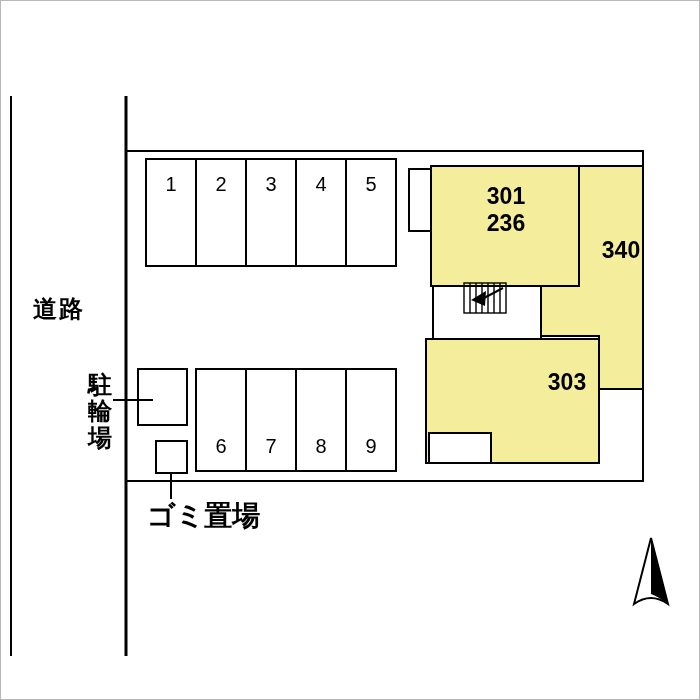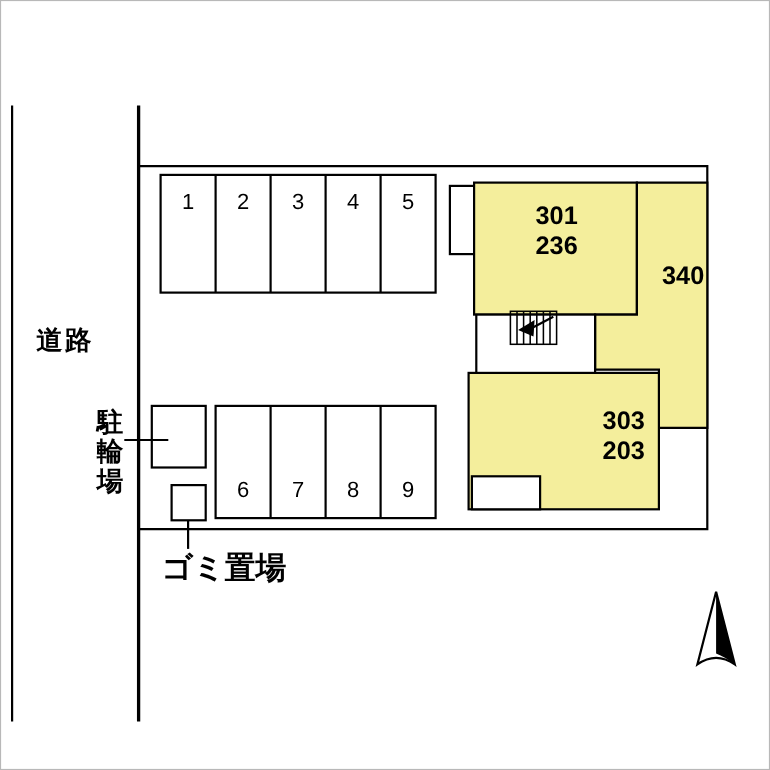--- a/index.html
+++ b/index.html
@@ -100,16 +100,15 @@
 
   <div class="unit" style="left:463px;top:182px;">
     <div>301</div>
     <div>236</div>
   </div>
   <div class="unit" style="left:578px;top:236px;">
     <div>340</div>
   </div>
   <div class="unit" style="left:524px;top:356px;margin-top:12px;">
     <div>303</div>
-    <div>203</div>
   </div>
 
 </div>
 
 </body></html>

